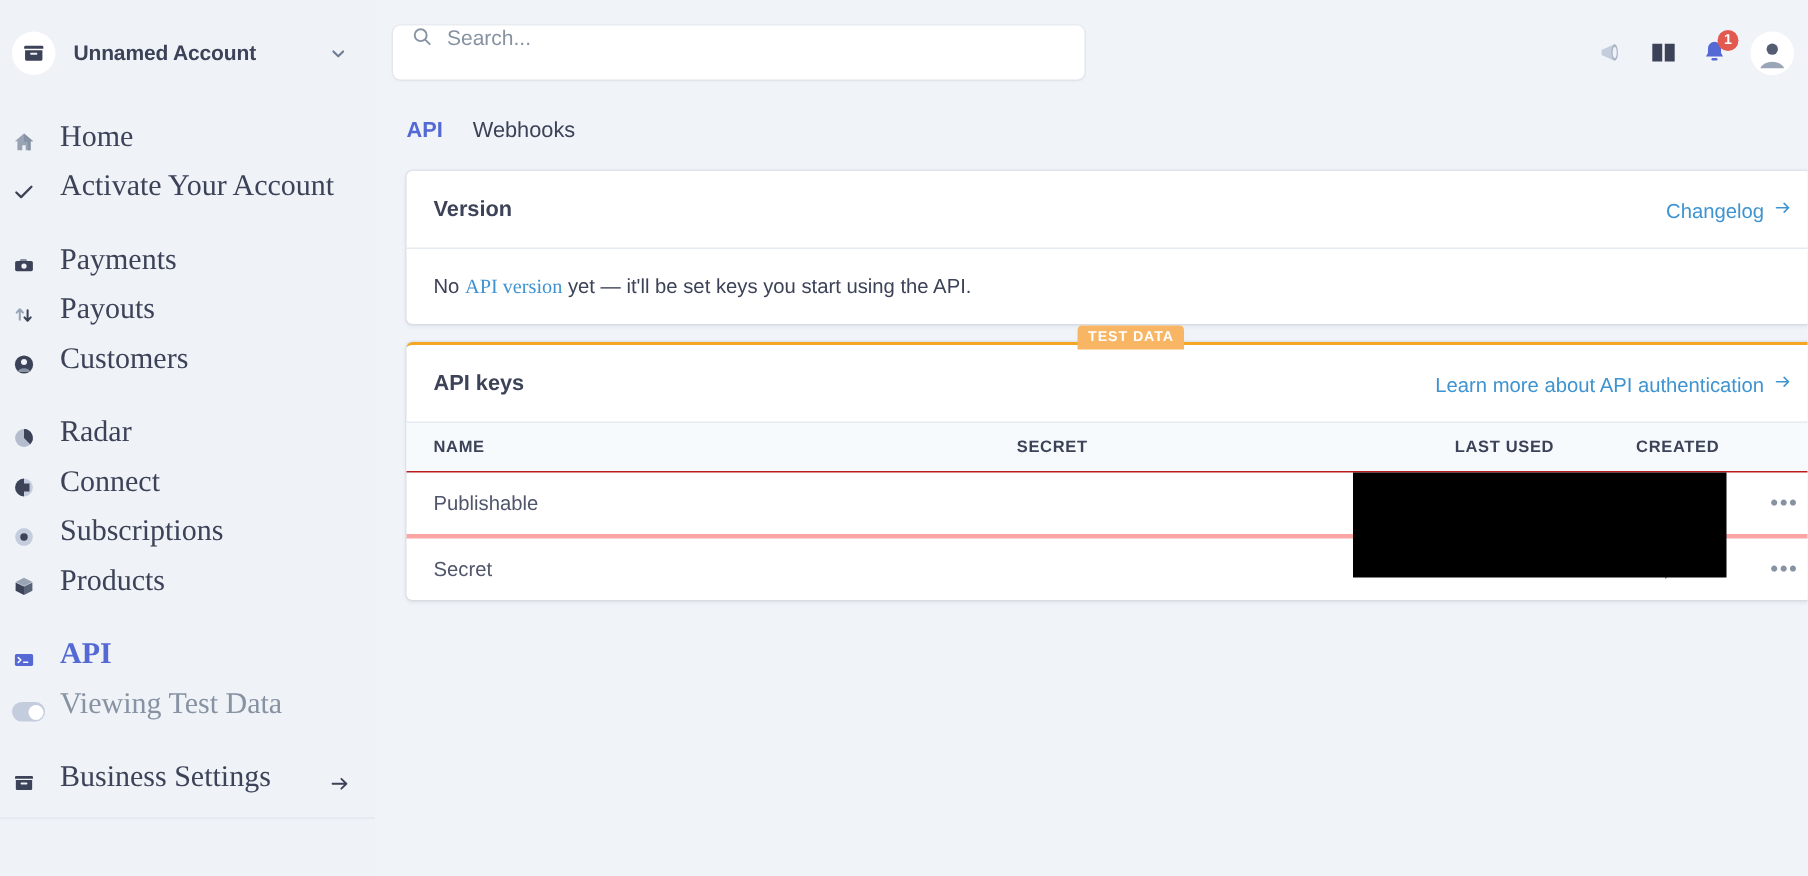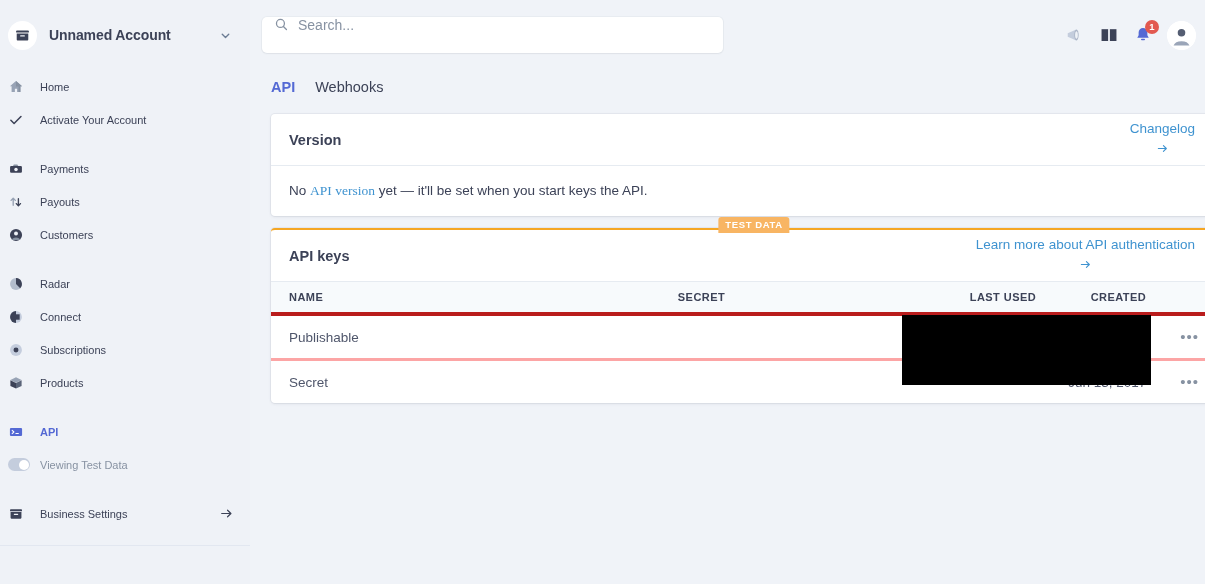--- a/index.html
+++ b/index.html
@@ -58,27 +58,28 @@
   .chev {
     color: #6b7c93;
     display: flex;
     align-items: center;
     margin-right: 2px;
   }
 
   .nav-group { padding: 0; }
   .nav-item {
     display: flex;
-    align-items: center;
+    align-items: flex-end;
     height: 33px;
     padding-left: 8px;
     cursor: pointer;
-    font-size: 11px;
+    font-size: 20px;
     color: #3c4257;
     white-space: nowrap;
+    font-family: Liberation Serif, serif;
   }
   .nav-item .ico {
     width: 26px;
     flex: 0 0 26px;
     display: flex;
     align-items: center;
     justify-content: flex-start;
     margin-right: 6px;
   }
   .nav-item.active { color: #5469d4; font-weight: 600; }
@@ -218,24 +219,23 @@
     font-size: 14.5px;
     font-weight: 600;
     color: #3c4257;
   }
   .card-link {
     margin-left: auto;
     color: #3f93d0;
     font-size: 13.5px;
     cursor: pointer;
     display: flex;
-    align-items: center;
+    align-items: flex-end;
     gap: 6px;
     white-space: nowrap;
-    flex-direction: column;
   }
   .card-body {
     padding: 17px 18px;
     font-size: 13.5px;
     color: #3c4257;
   }
   .inline-link { color: #3f93d0; cursor: pointer; font-family: Liberation Serif, serif; }
 
   
   .card.test-card {
@@ -261,21 +261,21 @@
 
   table.keys { width: 100%; border-collapse: collapse; }
   table.keys th {
     background: #f7fafc;
     font-size: 11px;
     font-weight: 700;
     letter-spacing: 0.45px;
     color: #3c4257;
     text-align: left;
     padding: 9px 0 9px 18px;
-    border-bottom: 4px solid #b91c1c;
+    border-bottom: 1px solid #b91c1c;
     height: 32px;
   }
   table.keys th.r, table.keys td.r { text-align: right; }
   table.keys td {
     font-size: 13.5px;
     color: #4f566b;
     padding: 13px 0 13px 18px;
     border-bottom: 3px solid #fca5a5;
     height: 42px;
     white-space: nowrap;
@@ -529,21 +529,21 @@
           <span class="card-link">
             <span>Changelog</span>
             <span>
               <svg width="13" height="13" viewBox="0 0 20 20" fill="none" stroke="#3f93d0" stroke-width="1.7" stroke-linecap="round" stroke-linejoin="round">
                 <path d="M3.6 10 h12.2 M11.4 5.6 L15.9 10 L11.4 14.4"></path>
               </svg>
             </span>
           </span>
         </div>
         <div class="card-body">
-          <span>No </span><span class="inline-link">API version</span><span> yet — it'll be set when you start keys the API.</span>
+          <span>No </span><span class="inline-link">API version</span><span> yet — it'll be set keys you start using the API.</span>
         </div>
       </section>
 
       <section class="card test-card">
         <span class="test-badge">TEST DATA</span>
         <div class="card-head">
           <span class="card-title">API keys</span>
           <span class="card-link">
             <span>Learn more about API authentication</span>
             <span>

